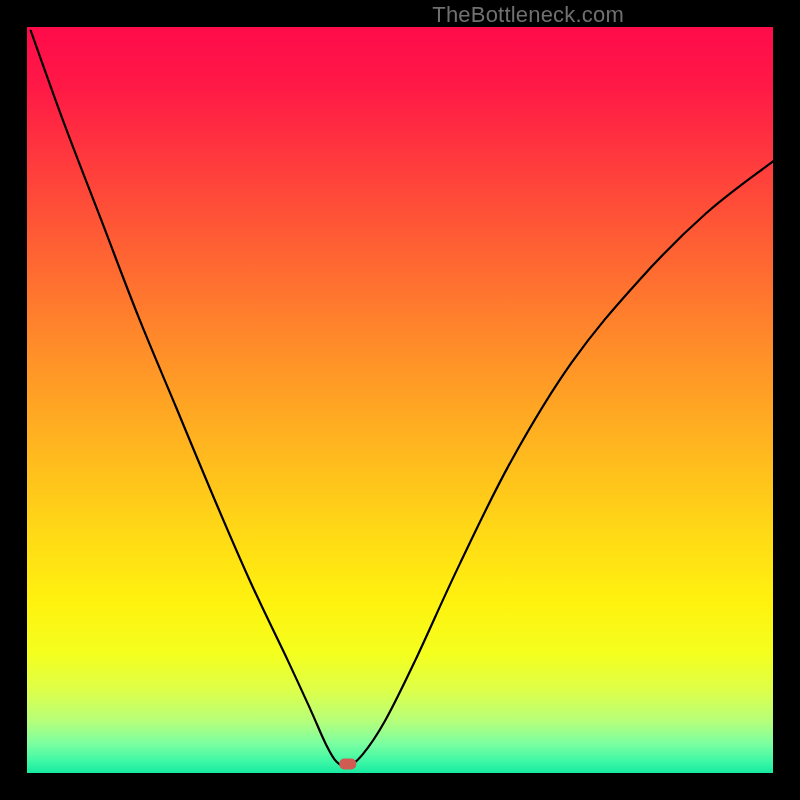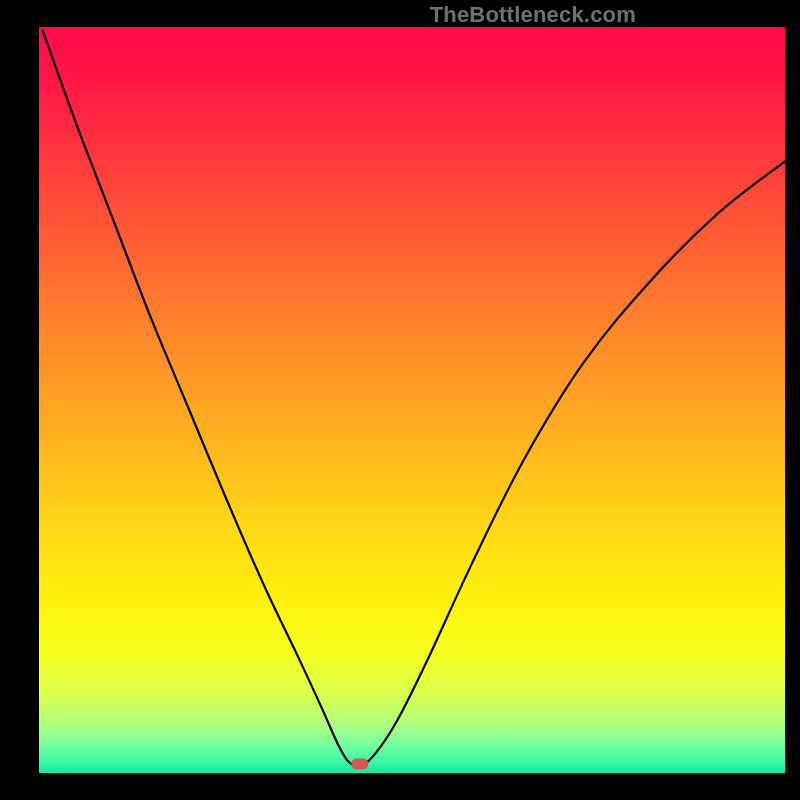--- a/index.html
+++ b/index.html
@@ -7,25 +7,24 @@
     padding: 0;
     width: 800px;
     height: 800px;
     background: #000;
     position: relative;
     font-family: Arial, Helvetica, sans-serif;
   }
   .frame {
     position: absolute;
     top: 0;
-    left: 12px;
+    left: 0;
     width: 632px;
     height: 800px;
     background: #000;
-    font-weight: bold;
   }
   .watermark {
     position: absolute;
     top: 2px;
     right: 8px;
     color: #707070;
     font-size: 22px;
     letter-spacing: 0.2px;
     z-index: 20;
   }

